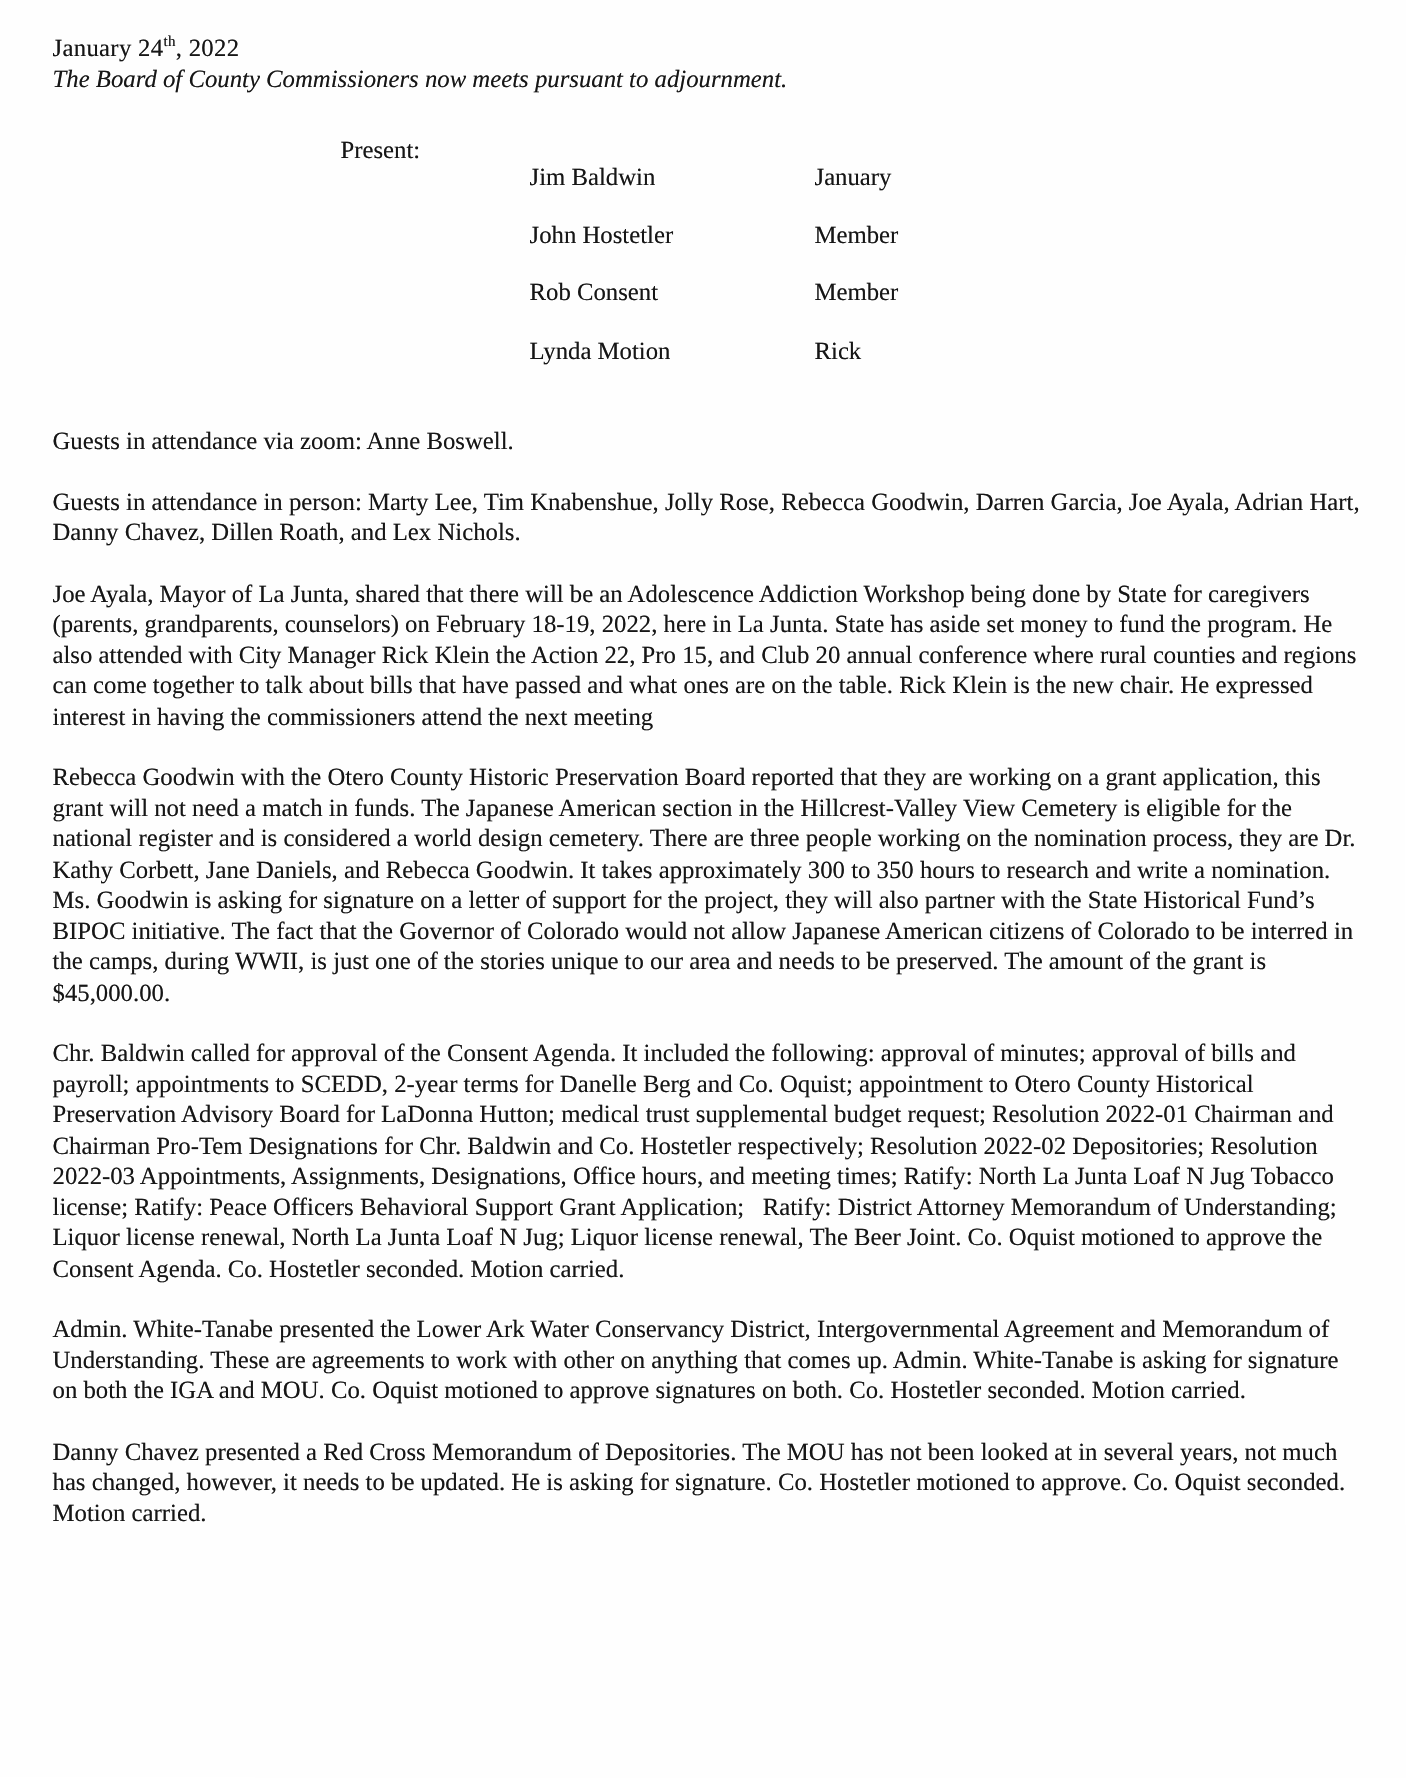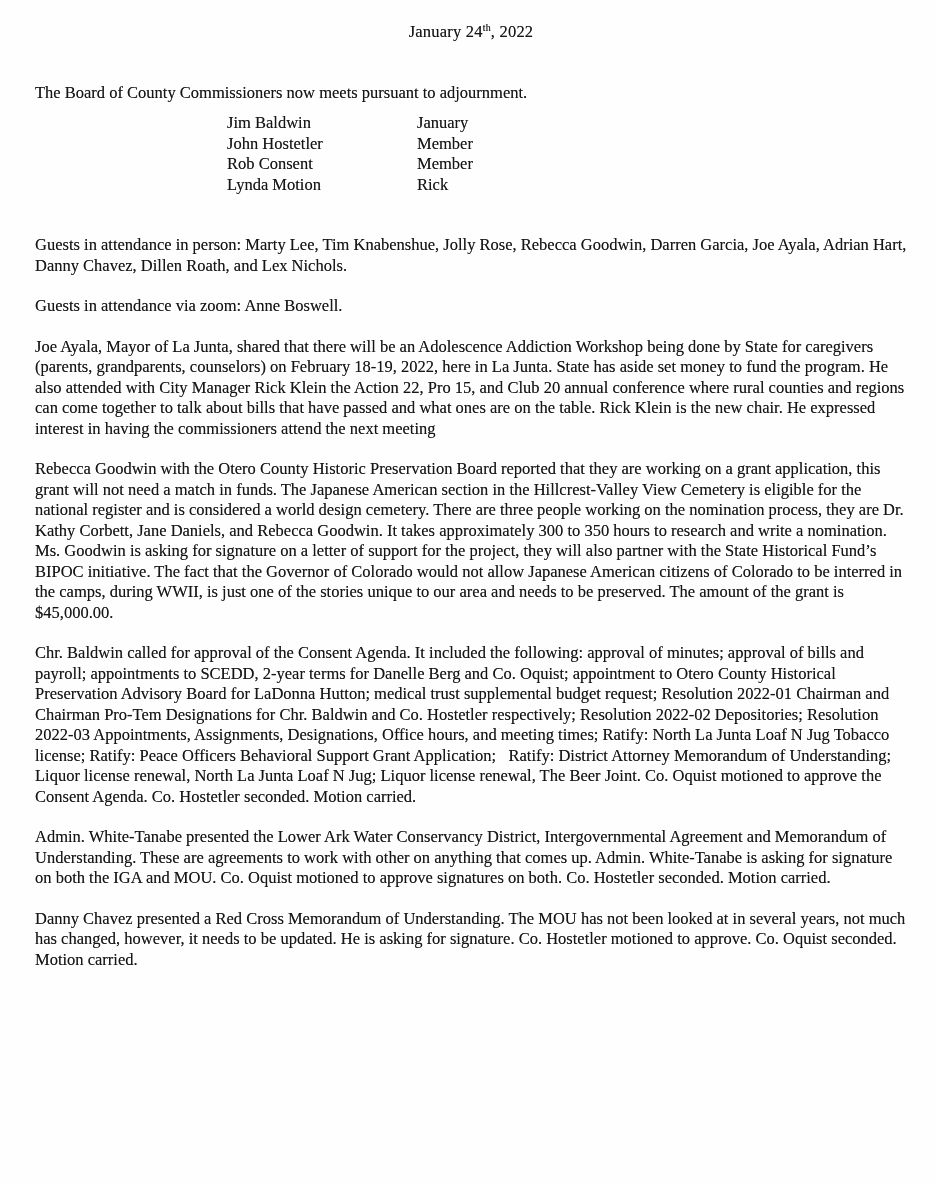--- a/index.html
+++ b/index.html
@@ -12,77 +12,77 @@
     background: #fefefe;
     overflow: hidden;
     font-family: "Liberation Serif", serif;
     font-size: 16.5px;
     line-height: 20.5px;
     color: #161616;
     text-shadow: 0 0 0.4px rgba(25,25,25,0.55);
     padding: 22px 30px 0 35px;
   }
   .date-line {
-    text-align: center;
-    margin-bottom: 40px;
+    text-align: left;
     letter-spacing: 0.2px;
     font-family: Liberation Serif, serif;
   }
   .date-line sup {
     font-size: 10px;
     line-height: 0;
     vertical-align: super;
   }
-  .intro { margin-bottom: 10px; }
+  .intro { margin-bottom: 27px; font-style: italic; }
   .present-block {
     display: flex;
     margin-left: 192px;
     margin-bottom: 40px;
   }
   .present-label { width: 126px; }
-  .attendee-row { display: flex; }
+  .attendee-row { display: flex; margin-top: 18px; }
   .attendee-name { width: 190px; }
   .body-para {
     max-width: 874px;
     margin-bottom: 20px;
   }
 </style>
 </head>
 <body>
 
 <div class="page">
 
   <div class="date-line">
     <span>January 24</span><sup>th</sup><span>, 2022</span>
   </div>
 
   <p class="intro">The Board of County Commissioners now meets pursuant to adjournment.</p>
 
   <div class="present-block">
+    <div class="present-label">Present:</div>
     <div class="attendee-table">
       <div class="attendee-row">
         <span class="attendee-name">Jim Baldwin</span>
         <span class="attendee-role">January</span>
       </div>
       <div class="attendee-row">
         <span class="attendee-name">John Hostetler</span>
         <span class="attendee-role">Member</span>
       </div>
       <div class="attendee-row">
         <span class="attendee-name">Rob Consent</span>
         <span class="attendee-role">Member</span>
       </div>
       <div class="attendee-row">
         <span class="attendee-name">Lynda Motion</span>
         <span class="attendee-role">Rick</span>
       </div>
     </div>
   </div>
 
+  <p class="body-para">Guests in attendance via zoom: Anne Boswell.</p>
   <p class="body-para">Guests in attendance in person: Marty Lee, Tim Knabenshue, Jolly Rose, Rebecca Goodwin, Darren Garcia, Joe Ayala, Adrian Hart, Danny Chavez, Dillen Roath, and Lex Nichols.</p>
-  <p class="body-para">Guests in attendance via zoom: Anne Boswell.</p>
   <p class="body-para">Joe Ayala, Mayor of La Junta, shared that there will be an Adolescence Addiction Workshop being done by State for caregivers (parents, grandparents, counselors) on February 18-19, 2022, here in La Junta. State has aside set money to fund the program. He also attended with City Manager Rick Klein the Action 22, Pro 15, and Club 20 annual conference where rural counties and regions can come together to talk about bills that have passed and what ones are on the table. Rick Klein is the new chair. He expressed interest in having the commissioners attend the next meeting</p>
   <p class="body-para">Rebecca Goodwin with the Otero County Historic Preservation Board reported that they are working on a grant application, this grant will not need a match in funds. The Japanese American section in the Hillcrest-Valley View Cemetery is eligible for the national register and is considered a world design cemetery. There are three people working on the nomination process, they are Dr. Kathy Corbett, Jane Daniels, and Rebecca Goodwin. It takes approximately 300 to 350 hours to research and write a nomination. Ms. Goodwin is asking for signature on a letter of support for the project, they will also partner with the State Historical Fund’s BIPOC initiative. The fact that the Governor of Colorado would not allow Japanese American citizens of Colorado to be interred in the camps, during WWII, is just one of the stories unique to our area and needs to be preserved. The amount of the grant is $45,000.00.</p>
   <p class="body-para">Chr. Baldwin called for approval of the Consent Agenda. It included the following: approval of minutes; approval of bills and payroll; appointments to SCEDD, 2-year terms for Danelle Berg and Co. Oquist; appointment to Otero County Historical Preservation Advisory Board for LaDonna Hutton; medical trust supplemental budget request; Resolution 2022-01 Chairman and Chairman Pro-Tem Designations for Chr. Baldwin and Co. Hostetler respectively; Resolution 2022-02 Depositories; Resolution 2022-03 Appointments, Assignments, Designations, Office hours, and meeting times; Ratify: North La Junta Loaf N Jug Tobacco license; Ratify: Peace Officers Behavioral Support Grant Application; &nbsp;&nbsp;Ratify: District Attorney Memorandum of Understanding; Liquor license renewal, North La Junta Loaf N Jug; Liquor license renewal, The Beer Joint. Co. Oquist motioned to approve the Consent Agenda. Co. Hostetler seconded. Motion carried.</p>
   <p class="body-para">Admin. White-Tanabe presented the Lower Ark Water Conservancy District, Intergovernmental Agreement and Memorandum of Understanding. These are agreements to work with other on anything that comes up. Admin. White-Tanabe is asking for signature on both the IGA and MOU. Co. Oquist motioned to approve signatures on both. Co. Hostetler seconded. Motion carried.</p>
-  <p class="body-para">Danny Chavez presented a Red Cross Memorandum of Understanding. The MOU has not been looked at in several years, not much has changed, however, it needs to be updated. He is asking for signature. Co. Hostetler motioned to approve. Co. Oquist seconded. Motion carried.</p>
+  <p class="body-para">Danny Chavez presented a Red Cross Memorandum of Depositories. The MOU has not been looked at in several years, not much has changed, however, it needs to be updated. He is asking for signature. Co. Hostetler motioned to approve. Co. Oquist seconded. Motion carried.</p>
 
 </div>
 
 </body></html>

